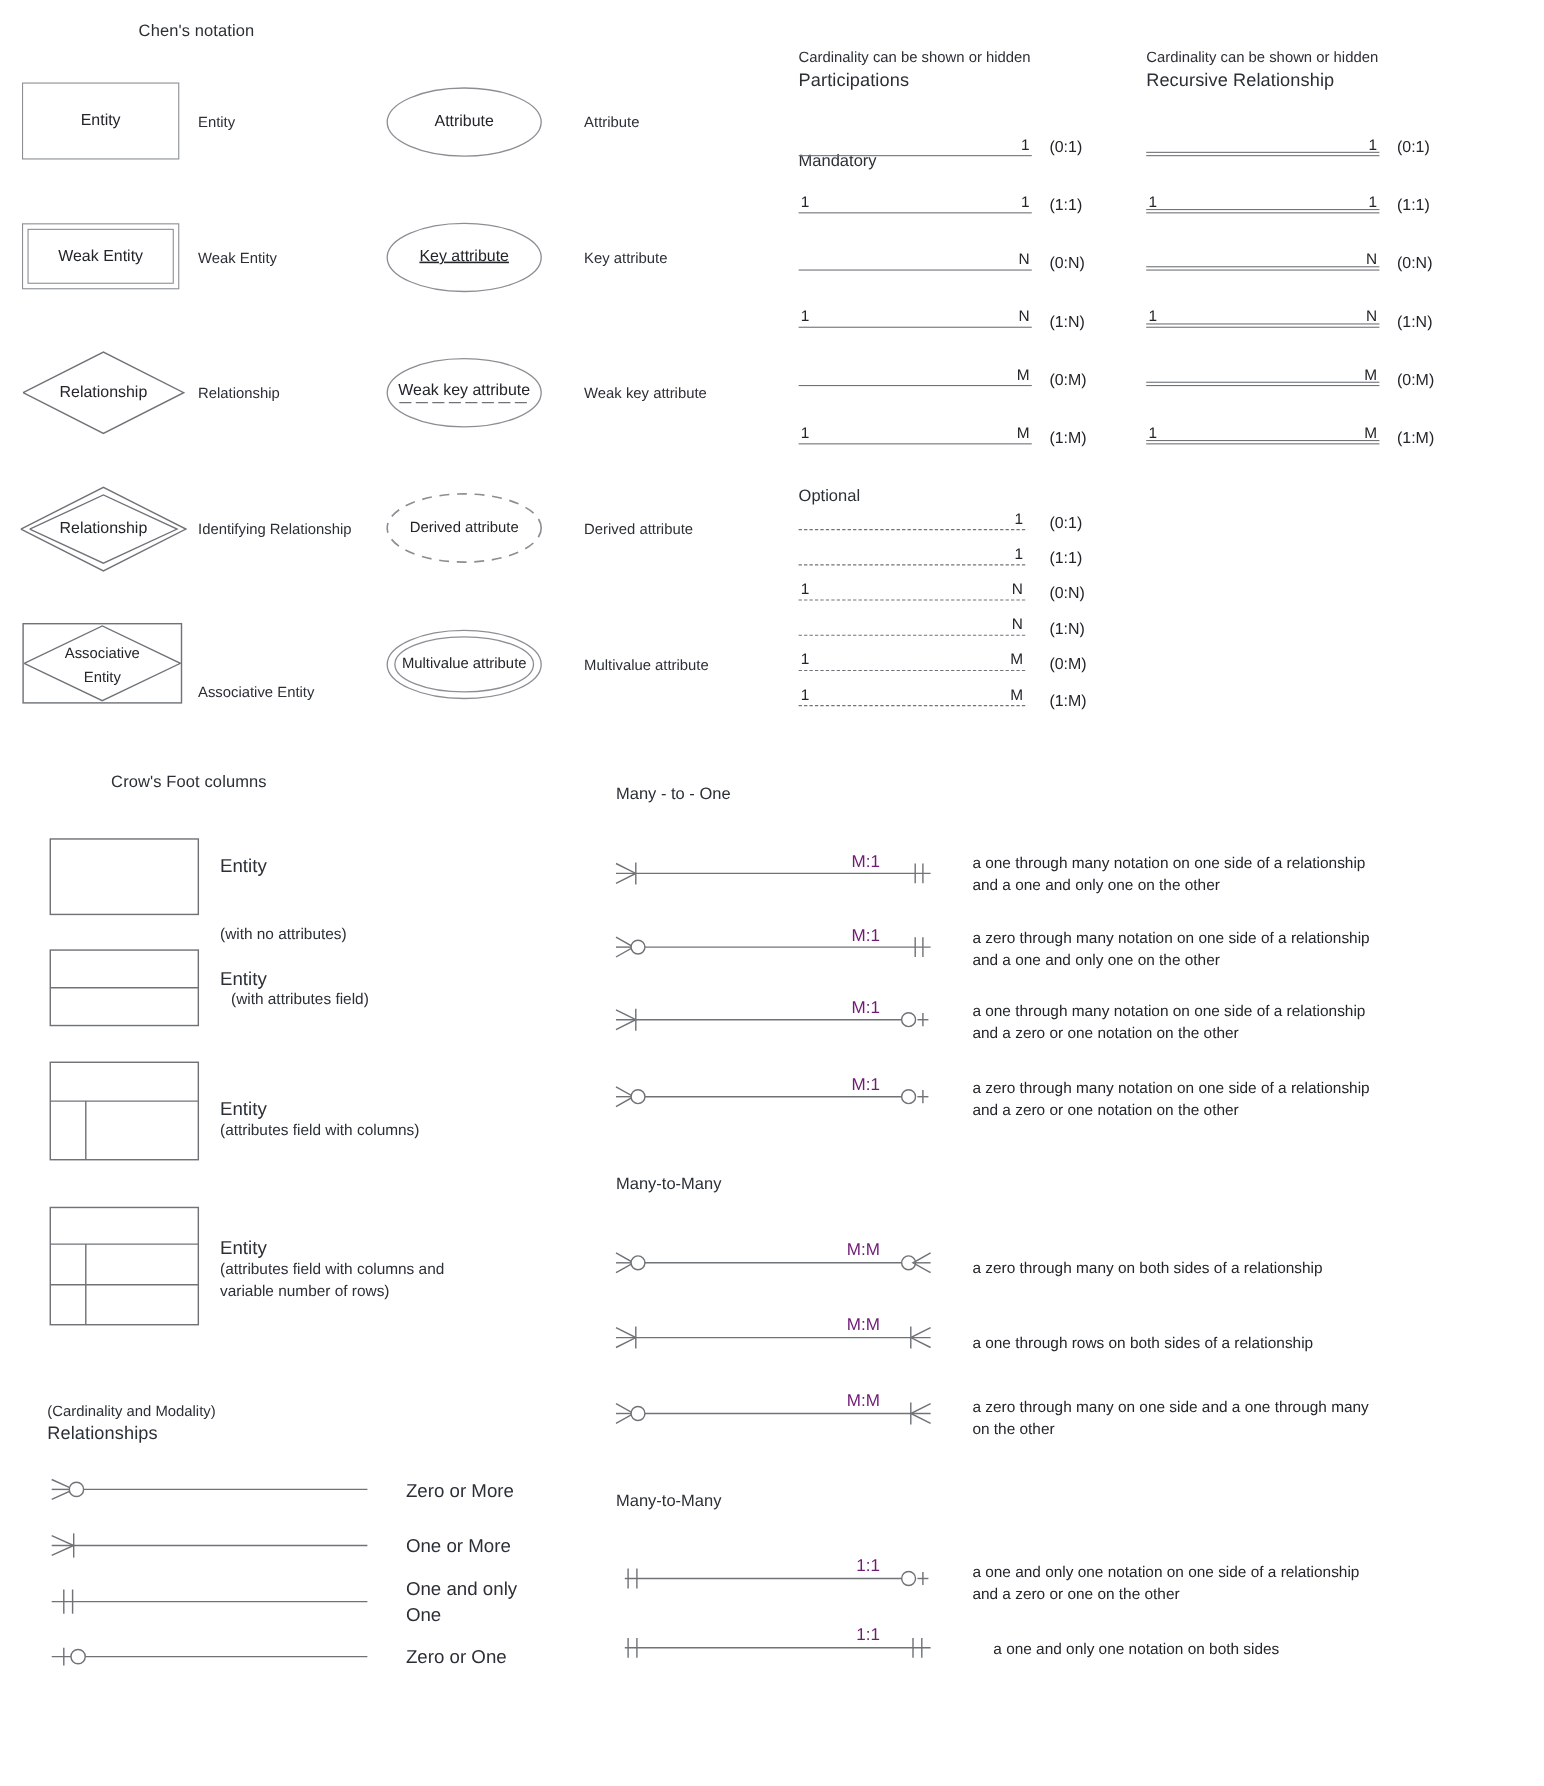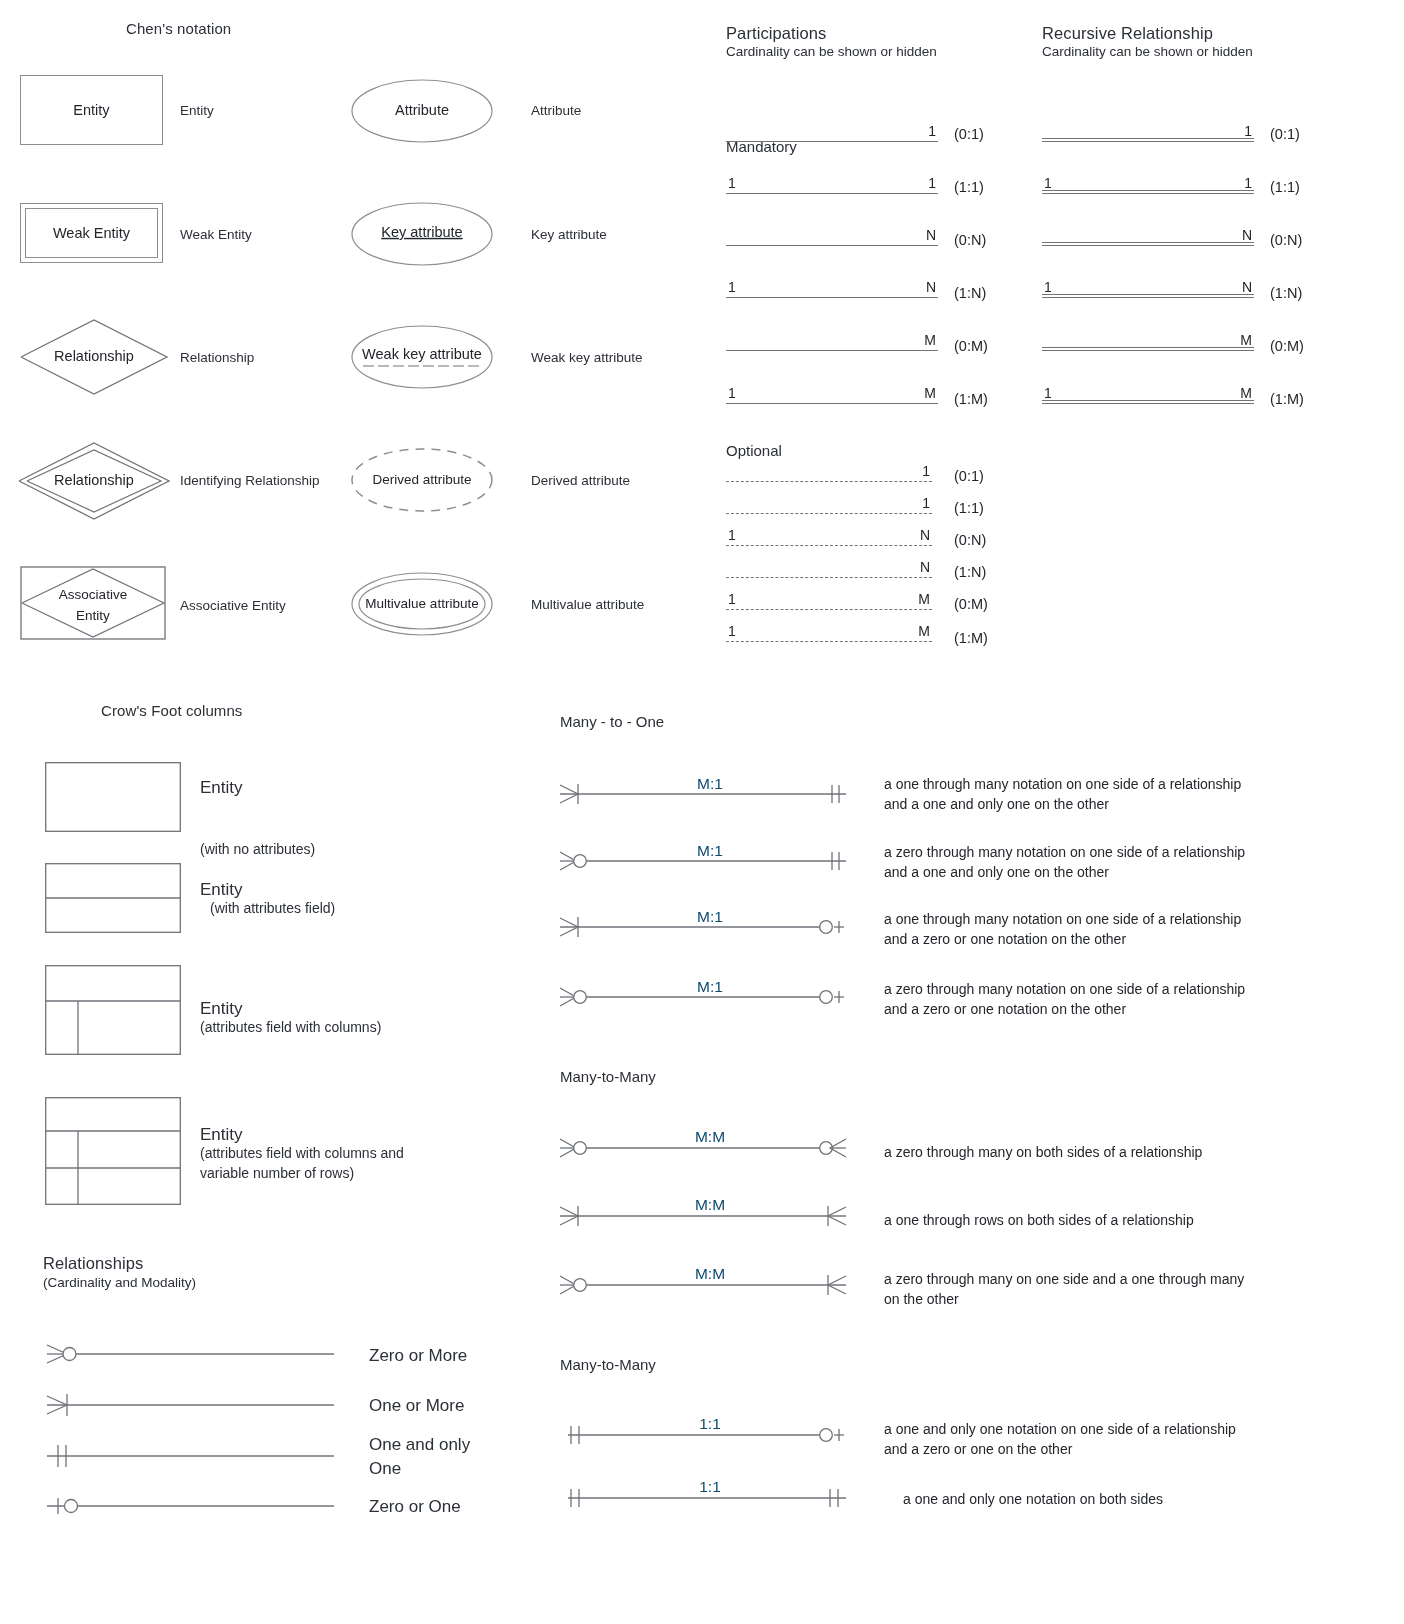--- a/index.html
+++ b/index.html
@@ -15,20 +15,21 @@
   }
   .abs { position: absolute; }
 
   .section-title {
     font-size: 15px;
     color: #2b2f36;
     letter-spacing: .1px;
   }
   .section-title.big {
     font-size: 16.5px;
+    margin-top: 40px;
   }
   .section-sub {
     font-size: 13.5px;
     color: #2b2f36;
   }
   .grp-label {
     font-size: 15px;
     color: #2b2f36;
   }
   .legend-label {
@@ -103,22 +104,22 @@
   }
   .dashline {
     position: absolute; left: 0; right: 0; bottom: 0;
     border-top: 1.3px dashed #6f7378;
   }
 
   
   .rel-title { font-size: 15px; color: #2b2f36; }
   .rel-ratio {
     position: absolute;
-    font-size: 15.5px; color: #0c4a6e;
-    text-align: center;
+    font-size: 15.5px; color: #701a75;
+    text-align: right;
   }
   svg line, svg circle, svg polyline, svg path, svg rect.cf {
     stroke: #6f7378;
     fill: none;
   }
   svg circle.cf { fill: #ffffff; }
 </style>
 </head>
 <body>
 
@@ -148,21 +149,21 @@
   <text class="shape-text" x="76" y="40">Relationship</text>
 </svg>
 <div class="abs legend-label" style="left:180px; top:471px;">Identifying Relationship</div>
 
 <svg class="abs svg-shape" style="left:20px; top:566px;" width="146" height="74" viewBox="0 0 146 74">
   <rect class="cf" x="1" y="1" width="144" height="72" stroke="#8b8f94" stroke-width="1.3" fill="#fff"></rect>
   <polyline points="2,37 73,3 144,37 73,71 2,37" stroke="#b8bcc0" stroke-width="1.2" fill="none"></polyline>
   <text class="shape-text small" x="73" y="29">Associative</text>
   <text class="shape-text small" x="73" y="50">Entity</text>
 </svg>
-<div class="abs legend-label" style="left:180px; top:596px;">Associative Entity</div>
+<div class="abs legend-label" style="left:180px; top:620px;">Associative Entity</div>
 
 <svg class="abs svg-shape" style="left:351px; top:79px;" width="142" height="64" viewBox="0 0 142 64">
   <ellipse cx="71" cy="32" rx="70" ry="31" stroke="#8b8f94" stroke-width="1.2" fill="#fff"></ellipse>
   <text class="shape-text" x="71" y="32">Attribute</text>
 </svg>
 <div class="abs legend-label" style="left:531px; top:101px;">Attribute</div>
 
 <svg class="abs svg-shape" style="left:351px; top:202px;" width="142" height="64" viewBox="0 0 142 64">
   <ellipse cx="71" cy="32" rx="70" ry="31" stroke="#8b8f94" stroke-width="1.2" fill="#fff"></ellipse>
   <text class="shape-text" x="71" y="31" text-decoration="underline">Key attribute</text>

